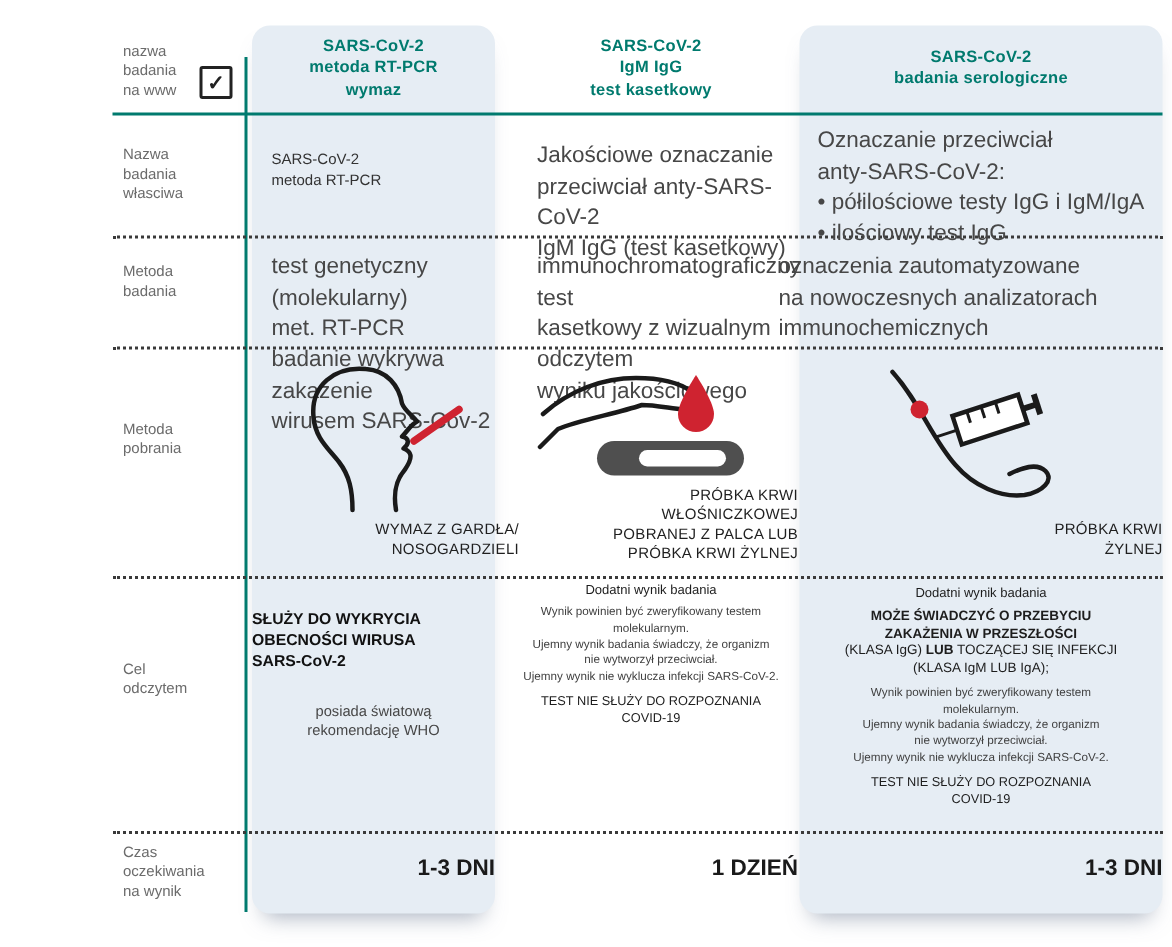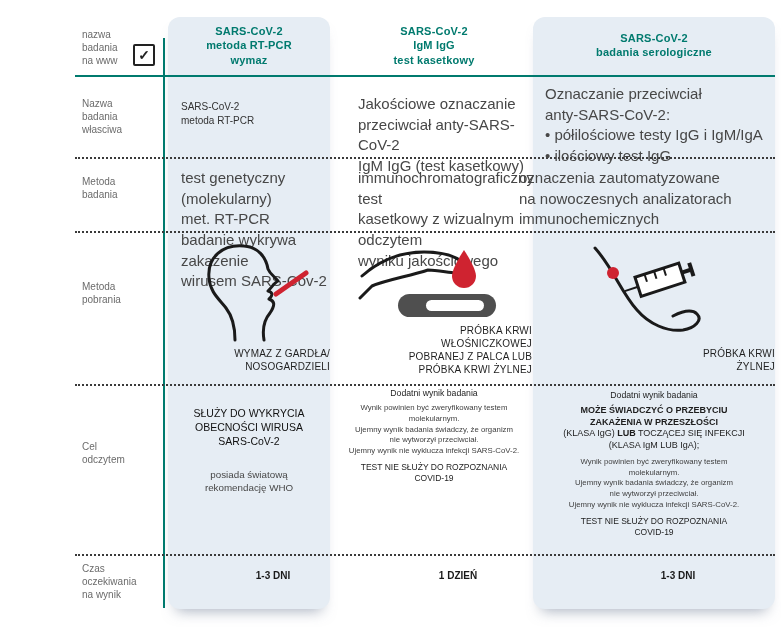--- a/index.html
+++ b/index.html
@@ -17,25 +17,25 @@
   .col-header{position:absolute;color:#007a6e;font-weight:bold;font-size:11px;line-height:1.3;
               text-align:center;letter-spacing:.2px;}
   .body-txt{position:absolute;font-size:15px;line-height:1.38;color:#474747;}
   .caption{position:absolute;text-align:right;font-size:10px;line-height:1.3;color:#1f1f1f;letter-spacing:.2px;}
   .cel-col{position:absolute;display:flex;flex-direction:column;gap:5px;text-align:center;color:#1d1d1d;}
   .cel-intro{font-size:8.7px;}
   .cel-mixed{font-size:9px;line-height:1.3;}
   .cel-mixed .b{font-weight:bold;}
   .cel-details{font-size:7.8px;line-height:1.38;color:#3f3f3f;}
   .cel-footer{font-size:8.5px;line-height:1.35;}
-  .cel-head1{position:absolute;left:168px;width:162px;text-align:center;font-weight:normal;
+  .cel-head1{position:absolute;left:168px;width:162px;font-weight:bold;
              font-size:10.5px;line-height:1.35;color:#111;}
   .cel-note1{position:absolute;left:168px;width:162px;text-align:center;font-size:9.8px;
              line-height:1.35;color:#474747;}
-  .wait{position:absolute;text-align:center;font-weight:bold;font-size:10px;color:#1a1a1a;padding-left:24px;}
+  .wait{position:absolute;text-align:right;font-weight:bold;font-size:15px;color:#1a1a1a;}
   #checkbox{position:absolute;left:133px;top:44px;width:18px;height:18px;border:2px solid #222;
             border-radius:2px;background:#fff;display:flex;align-items:center;justify-content:center;
             font-size:14px;font-weight:bold;color:#222;cursor:pointer;}
   svg{display:block;}
 </style>
 </head>
 <body>
 
 <div id="stage">
 
@@ -99,21 +99,21 @@
 
   <div class="row-label pre" style="top:280px">Metoda
 pobrania</div>
 
   <div style="position:absolute;left:180px;top:240px">
     <svg width="140" height="102" viewBox="0 0 140 102">
       <path d="M 84,100 C 82,88 84,80 90,73 C 96,64 94,61 89,59 C 93,56 93,52 88,51 C 92,47 94,43 98,41 C 94,36 90,34 88,29 C 86,17 78,7 64,6 C 43,4 27,17 29,38 C 30,52 39,59 46,68 C 53,77 55,87 55,100" fill="none" stroke="#1a1a1a" stroke-width="3" stroke-linecap="round" stroke-linejoin="round"></path>
       <line x1="126" y1="33" x2="96" y2="54" stroke="#cf2330" stroke-width="5" stroke-linecap="round"></line>
     </svg>
   </div>
-  <div class="caption pre" style="left:168px;top:347px;width:162px">WYMAZ Z GARDŁA/
+  <div class="caption pre" style="left:184px;top:347px;width:162px">WYMAZ Z GARDŁA/
 NOSOGARDZIELI</div>
 
   <div style="position:absolute;left:358px;top:242px">
     <svg width="152" height="78" viewBox="0 0 152 78">
       <path d="M 4,34 C 22,18 44,10 66,10 C 84,10 96,14 103,19 C 110,25 107,32 98,31 C 88,30 78,28 70,28 C 52,34 28,38 14,44 L 2,56" fill="none" stroke="#1a1a1a" stroke-width="3" stroke-linecap="round" stroke-linejoin="round"></path>
       <path d="M 106,8 C 106,8 94,26 94,34 A 12,12 0 0 0 118,34 C 118,26 106,8 106,8 Z" fill="#cf2330"></path>
       <rect x="40" y="52" width="98" height="23" rx="11.5" fill="#4f4f4f"></rect>
       <rect x="68" y="58" width="58" height="11" rx="5.5" fill="#ffffff"></rect>
     </svg>
   </div>

